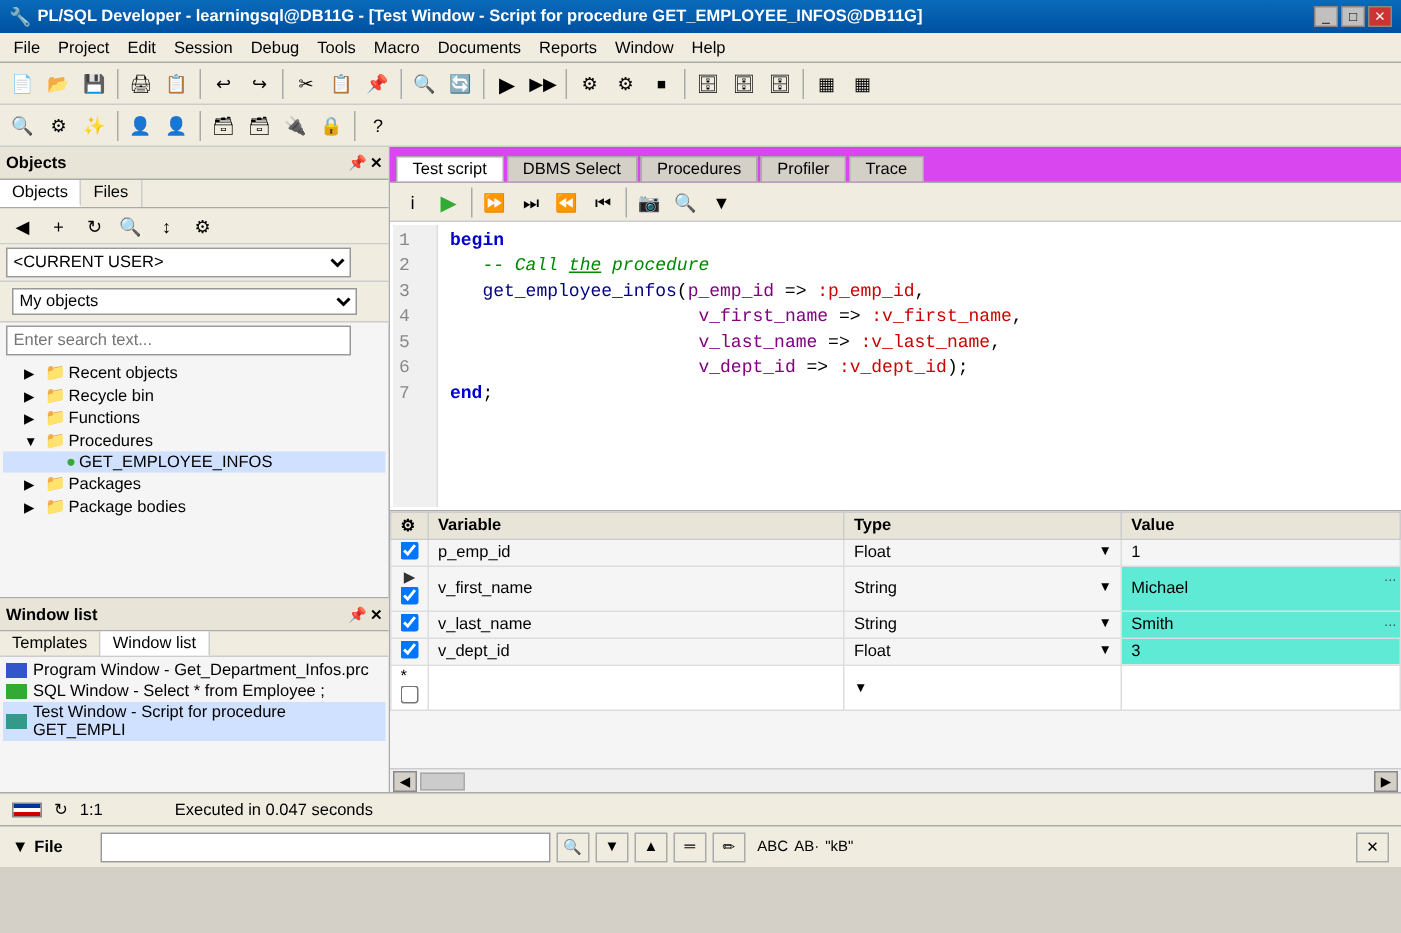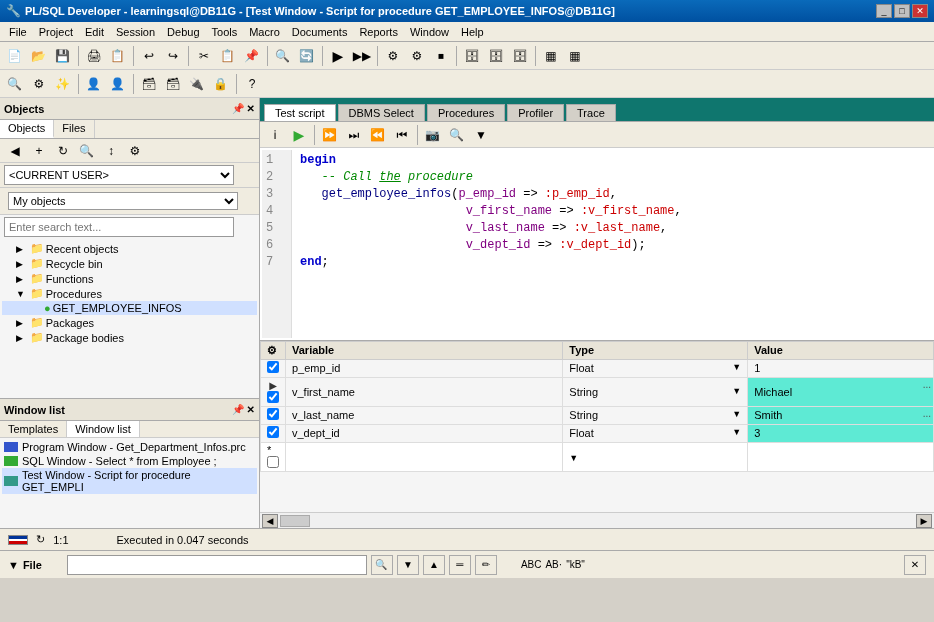--- a/index.html
+++ b/index.html
@@ -49,21 +49,21 @@
     .wl-item { display: flex; align-items: center; gap: 4px; padding: 1px 2px; font-size: 11px; cursor: pointer; }
     .wl-icon { width: 14px; height: 10px; display: inline-block; }
     .wl-icon.blue { background: #3355cc; }
     .wl-icon.green { background: #33aa33; }
     .wl-icon.teal { background: #339988; }
 
     
     #right-panel { flex: 1; display: flex; flex-direction: column; background: #f5f5f5; overflow: hidden; }
 
     
-    #script-tabs { display: flex; background: #0f766e; border-bottom: 1px solid #aaa; padding: 2px 4px 0; height: 24px; align-items: flex-end; }
+    #script-tabs { display: flex; background: #d946ef; border-bottom: 1px solid #aaa; padding: 2px 4px 0; height: 24px; align-items: flex-end; }
     .script-tab { padding: 2px 10px; border: 1px solid #aaa; border-bottom: none; background: #d4d0c8; cursor: pointer; font-size: 11px; margin-right: 2px; }
     .script-tab.active { background: #fff; }
 
     
     #script-toolbar { display: flex; align-items: center; gap: 2px; padding: 2px 4px; background: #f0ece0; border-bottom: 1px solid #ccc; height: 26px; }
 
     
     #code-area { flex: 1; background: #fff; overflow-y: auto; font-family: 'Courier New', monospace; font-size: 12px; padding: 2px; display: flex; min-height: 160px; max-height: 200px; }
     #line-numbers { width: 30px; background: #f0f0f0; border-right: 1px solid #ddd; padding: 2px 4px; color: #888; font-family: 'Courier New', monospace; font-size: 12px; line-height: 17px; user-select: none; }
     #code-content { padding: 2px 8px; line-height: 17px; flex: 1; }
@@ -396,17 +396,17 @@
 
 <div id="find-bar">
   <span>▼</span>
   <span id="find-label">File</span>
   <input id="find-input" type="text" style="">
   <button class="find-btn">🔍</button>
   <button class="find-btn">▼</button>
   <button class="find-btn">▲</button>
   <button class="find-btn">═</button>
   <button class="find-btn">✏</button>
-  <span style="font-size:10px;margin-left:20px;">ABC</span>
+  <span style="font-size:10px;margin-left:4px;">ABC</span>
   <span style="font-size:10px;">AB·</span>
   <span style="font-size:10px;">"kB"</span>
   <button class="find-btn" style="margin-left:auto;">✕</button>
 </div>
 
 </body></html>

